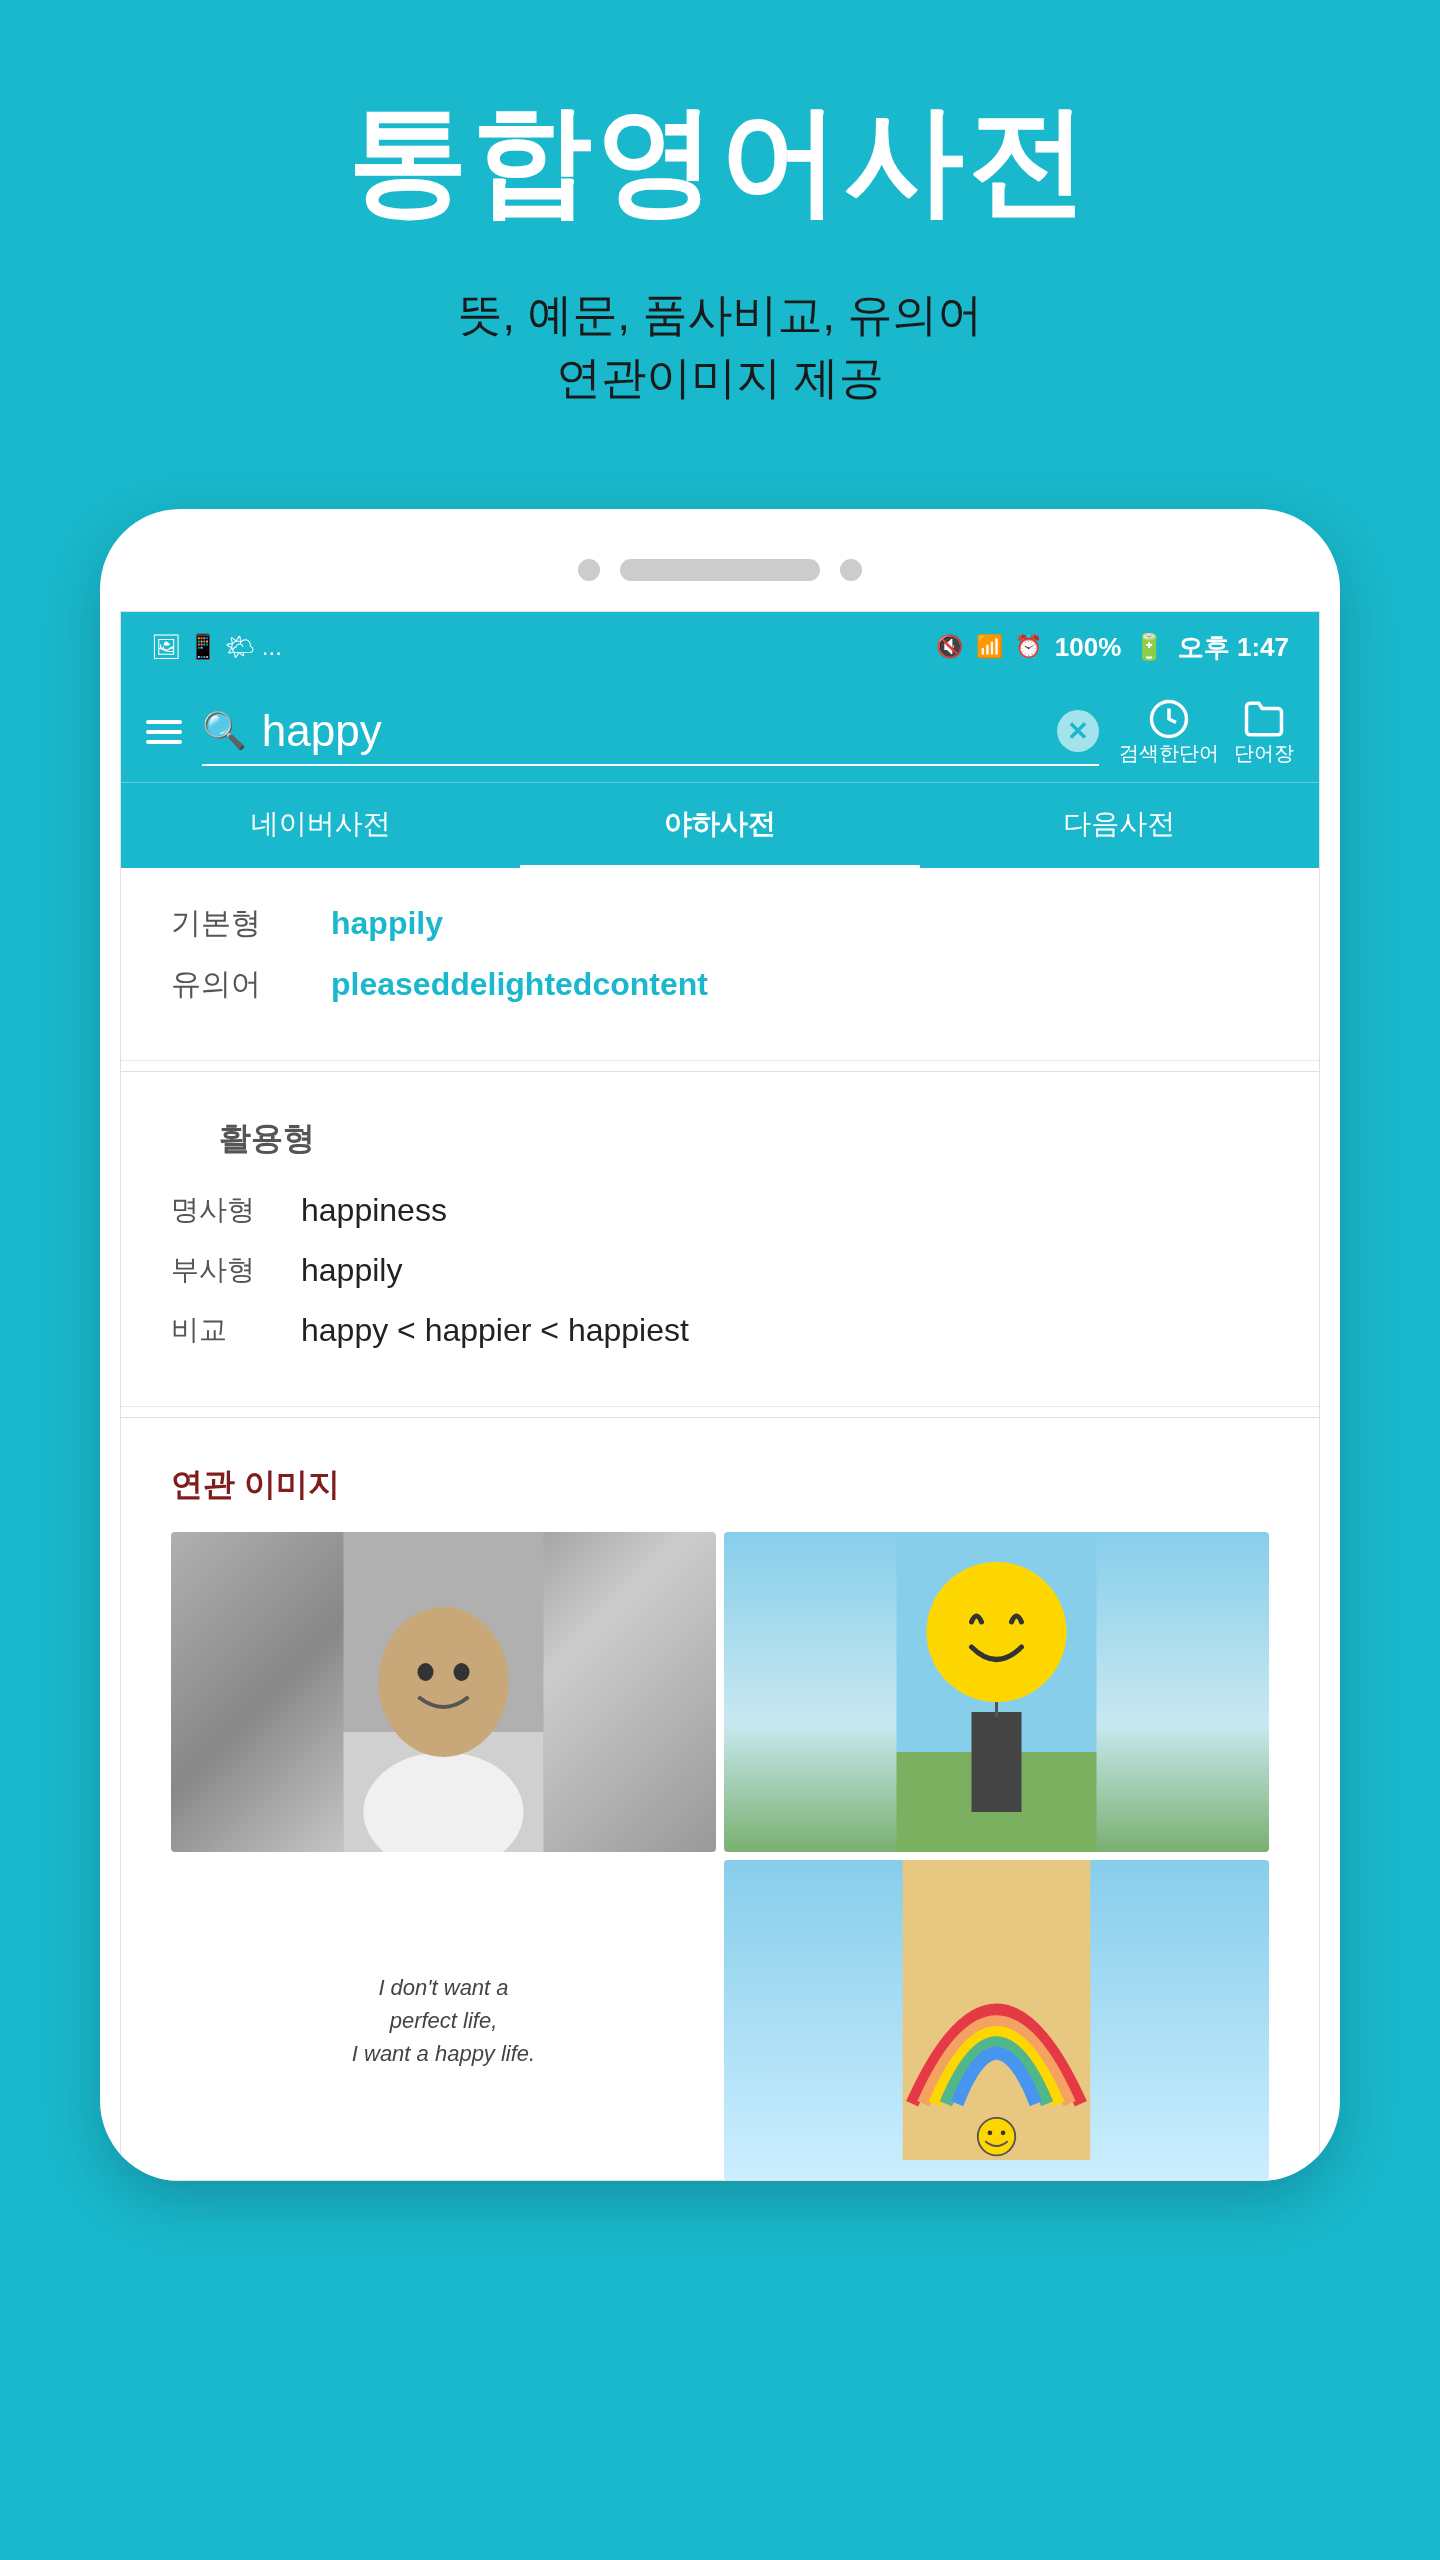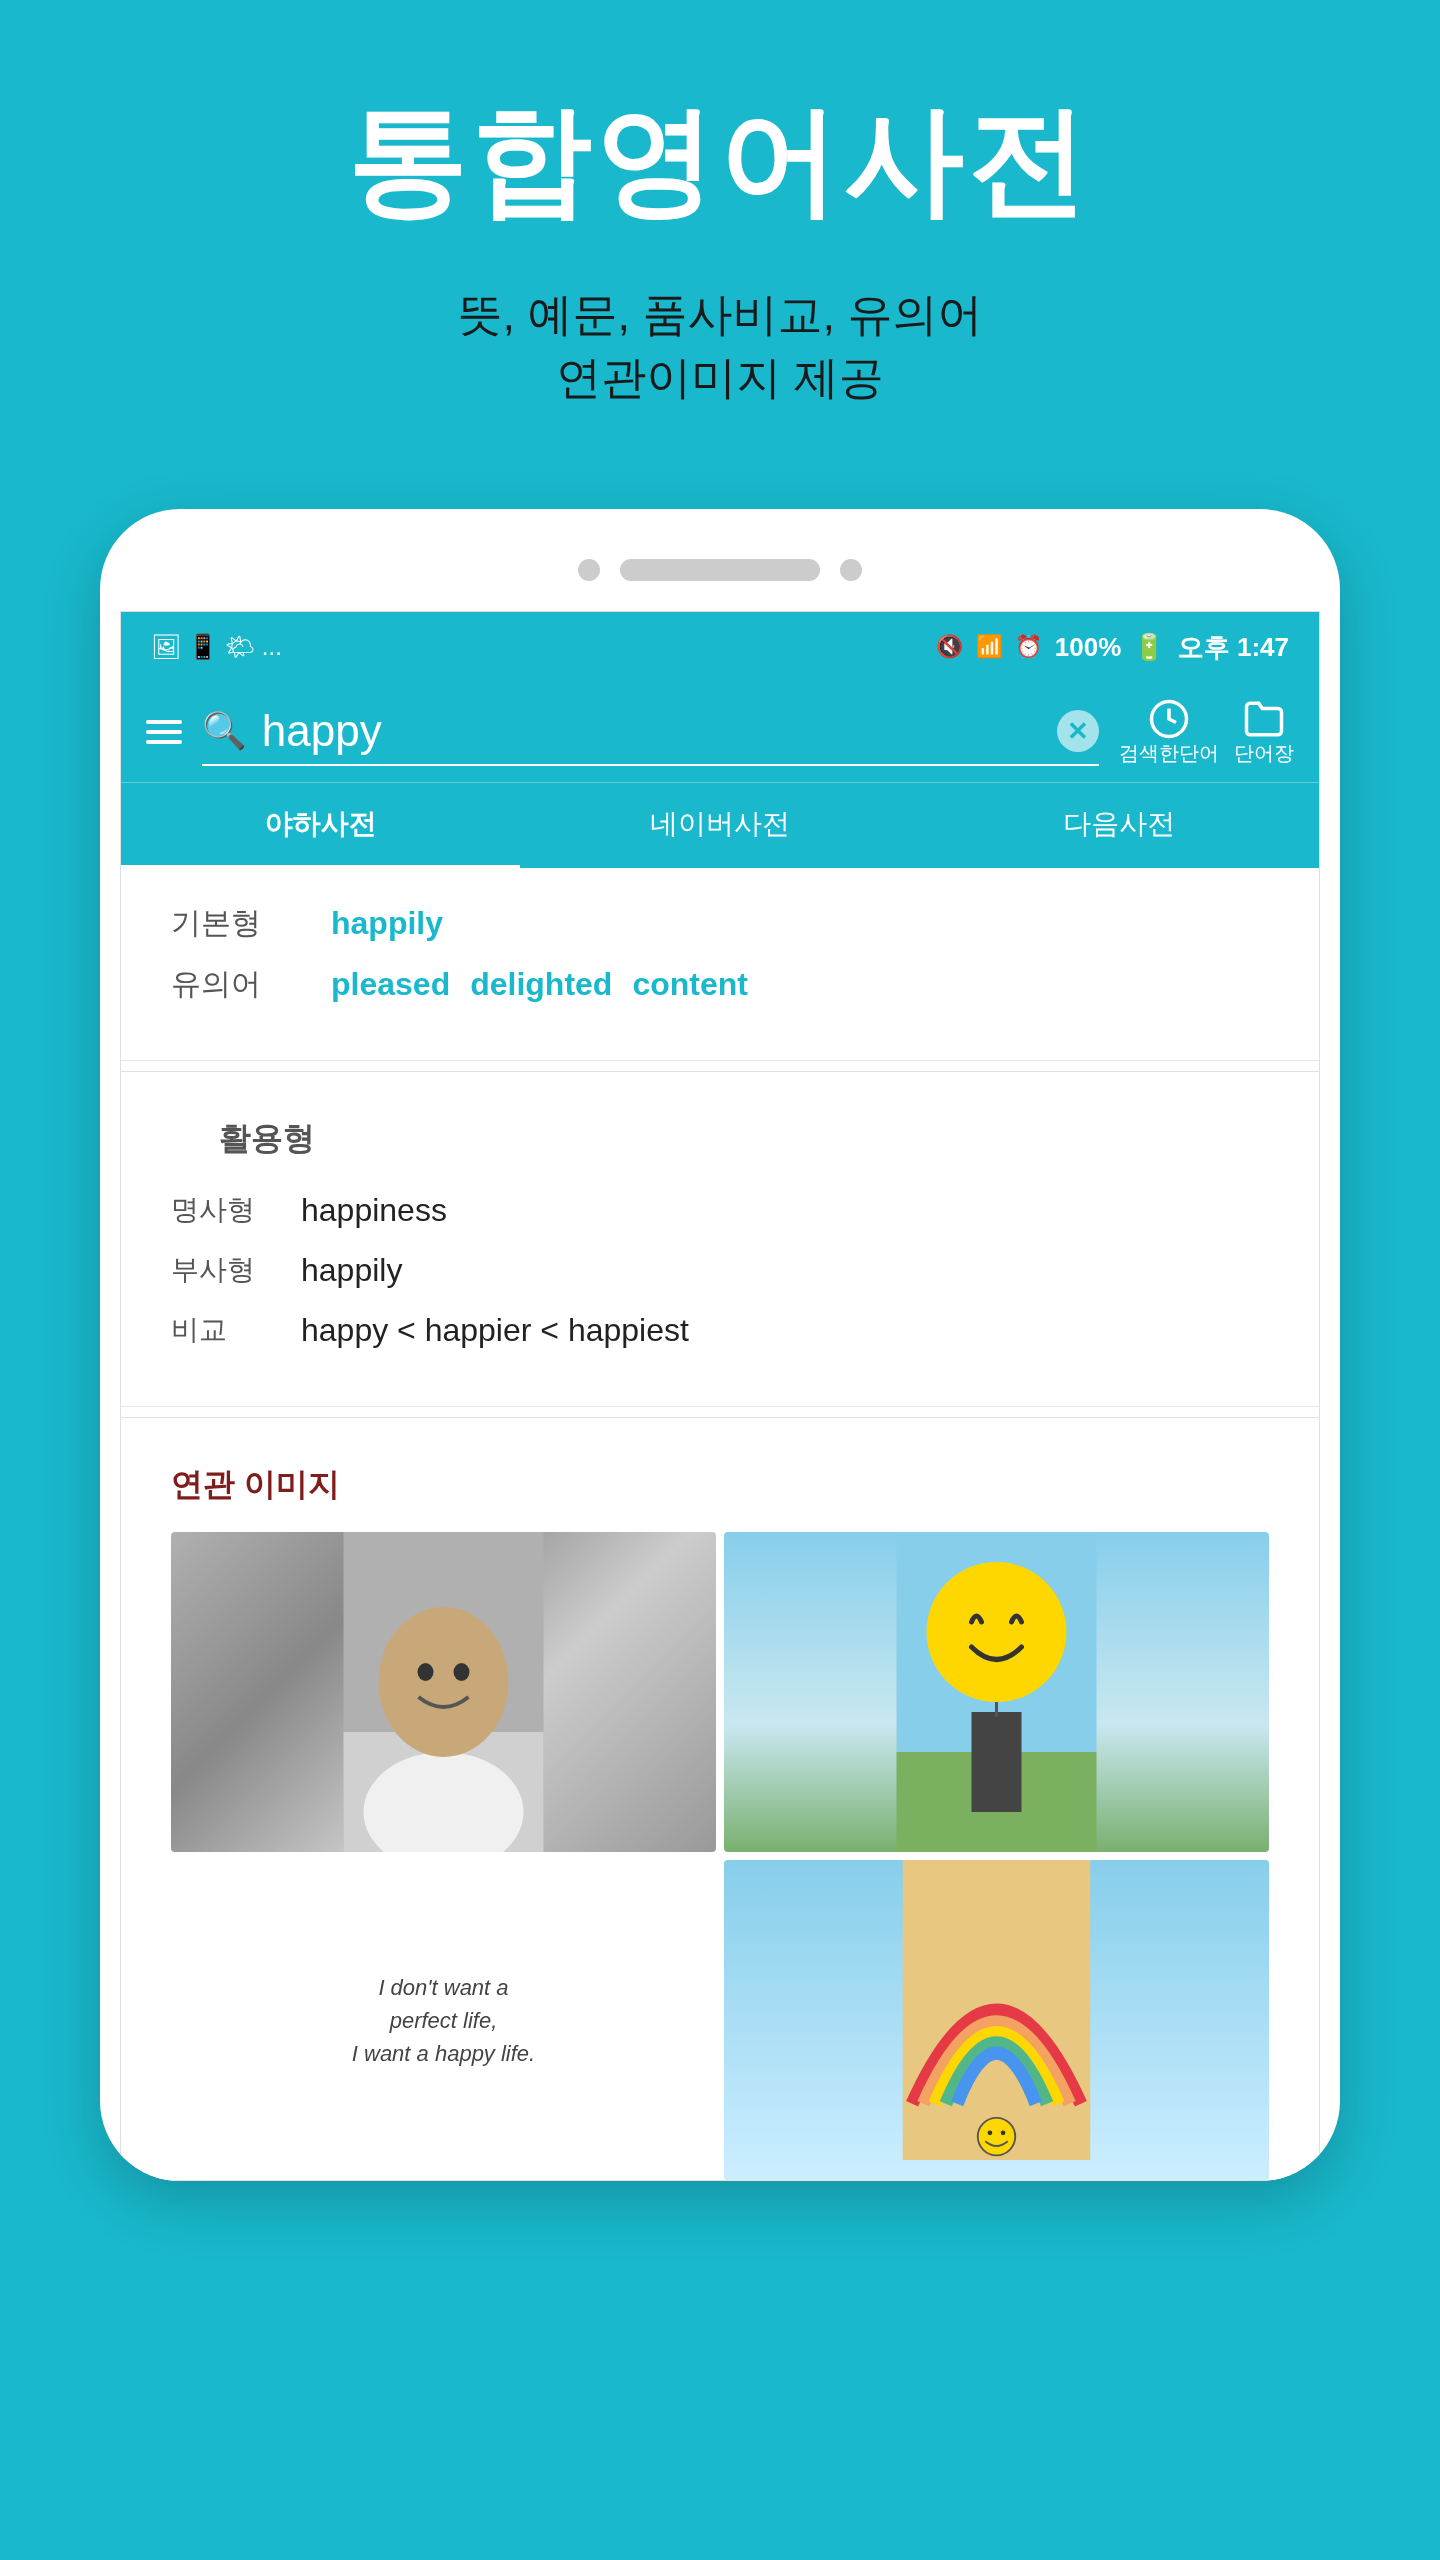--- a/index.html
+++ b/index.html
@@ -240,21 +240,20 @@
     }
 
     .word-value-blue {
       font-size: 32px;
       color: #19B8CC;
       font-weight: 600;
     }
 
     .synonym-list {
       display: flex;
-      gap: 20px;
     }
 
     .synonym-item {
       font-size: 32px;
       color: #19B8CC;
       font-weight: 600;
       cursor: pointer;
     }
 
     .divider {
@@ -433,25 +432,25 @@
         <div class="toolbar-icon-item">
           <svg viewBox="0 0 24 24" fill="none" stroke="white" stroke-width="2">
             <path d="M22 19a2 2 0 01-2 2H4a2 2 0 01-2-2V5a2 2 0 012-2h5l2 3h9a2 2 0 012 2z"></path>
           </svg>
           <span class="toolbar-label">단어장</span>
         </div>
       </div>
     </div>
 
     <div class="dict-tabs">
+      <div class="dict-tab">
+        <span>네이버사전</span>
+      </div>
       <div class="dict-tab active">
         <span>야하사전</span>
-      </div>
-      <div class="dict-tab">
-        <span>네이버사전</span>
       </div>
       <div class="dict-tab">
         <span>다음사전</span>
       </div>
     </div>
 
     <div class="content-area">
 
       <div class="word-section">
         <div class="word-row">

